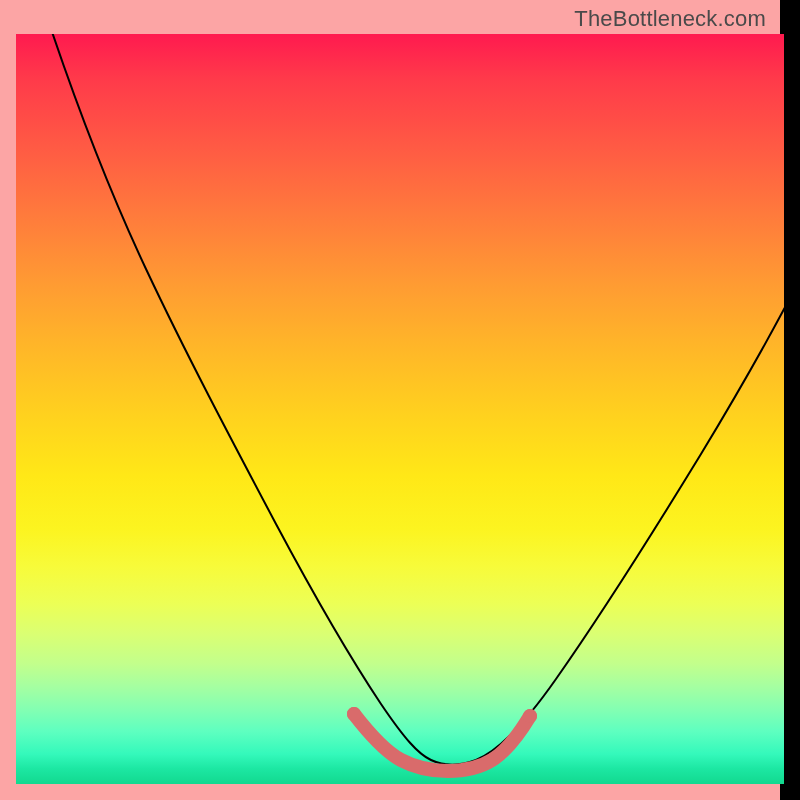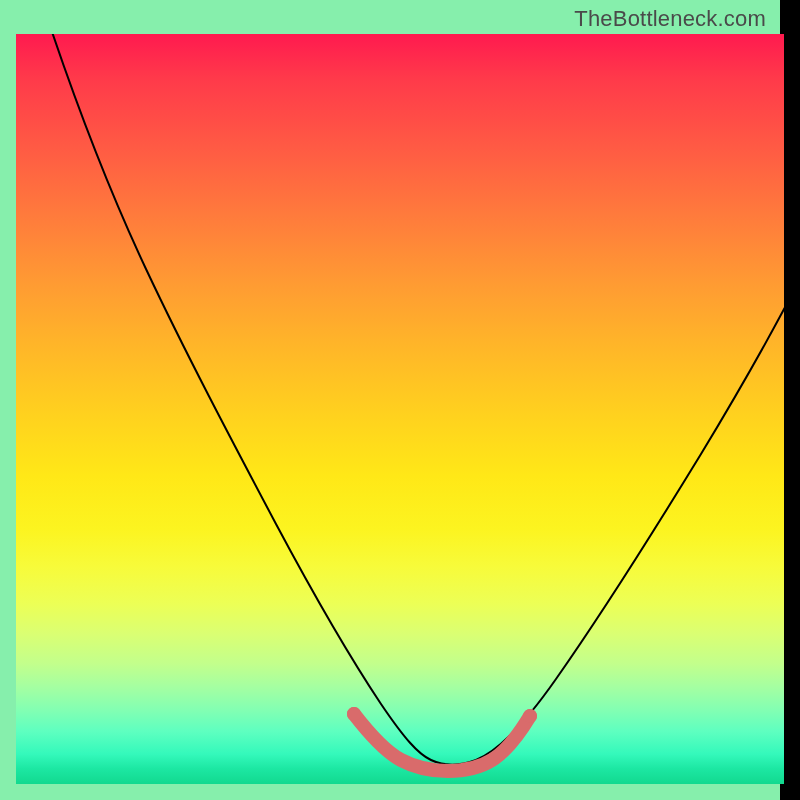--- a/index.html
+++ b/index.html
@@ -6,21 +6,21 @@
     margin: 0;
     padding: 0;
     width: 800px;
     height: 800px;
     background: #000;
     overflow: hidden;
   }
   .outer {
     width: 780px;
     height: 800px;
-    background: #86efac;
+    background: #fca5a5;
     position: relative;
   }
   .watermark {
     position: absolute;
     top: 6px;
     right: 14px;
     color: #4a4a4a;
     font-family: Arial, Helvetica, sans-serif;
     font-size: 22px;
     letter-spacing: 0.2px;

